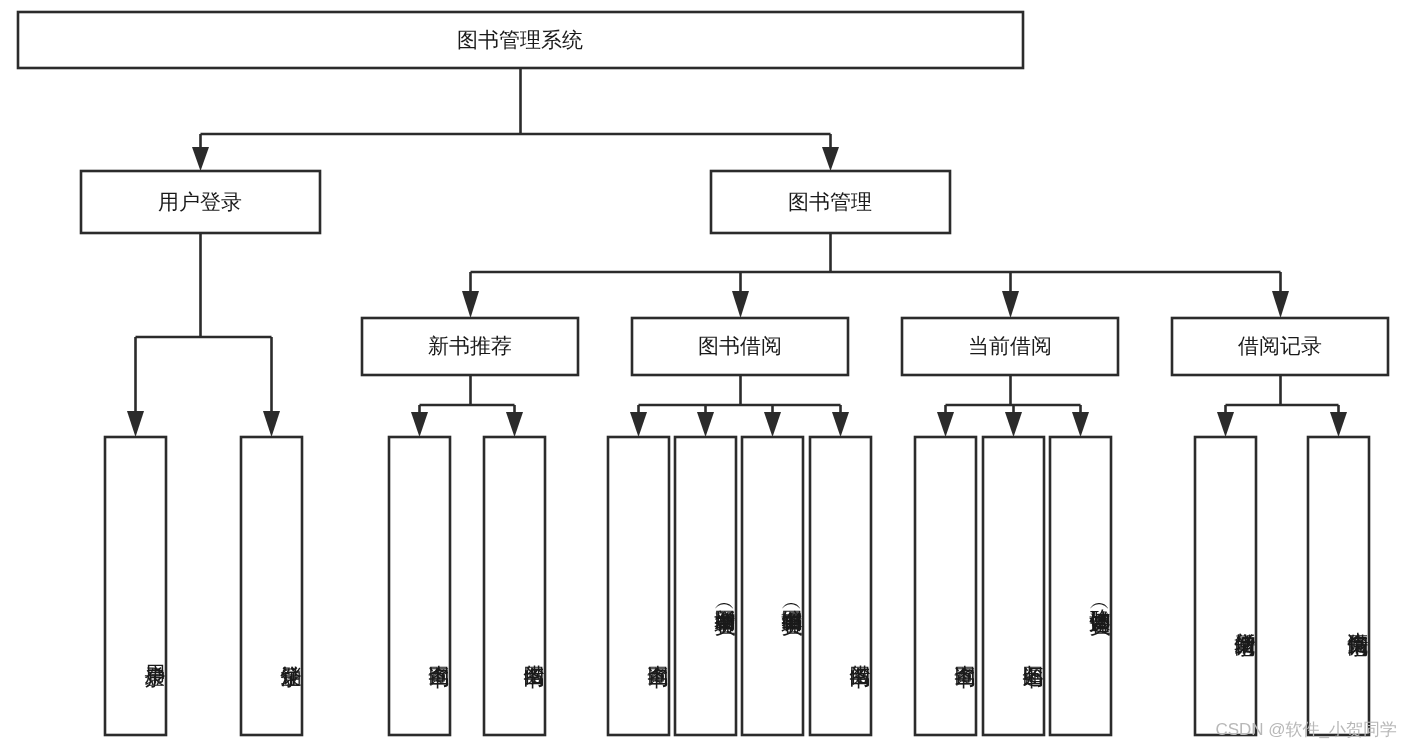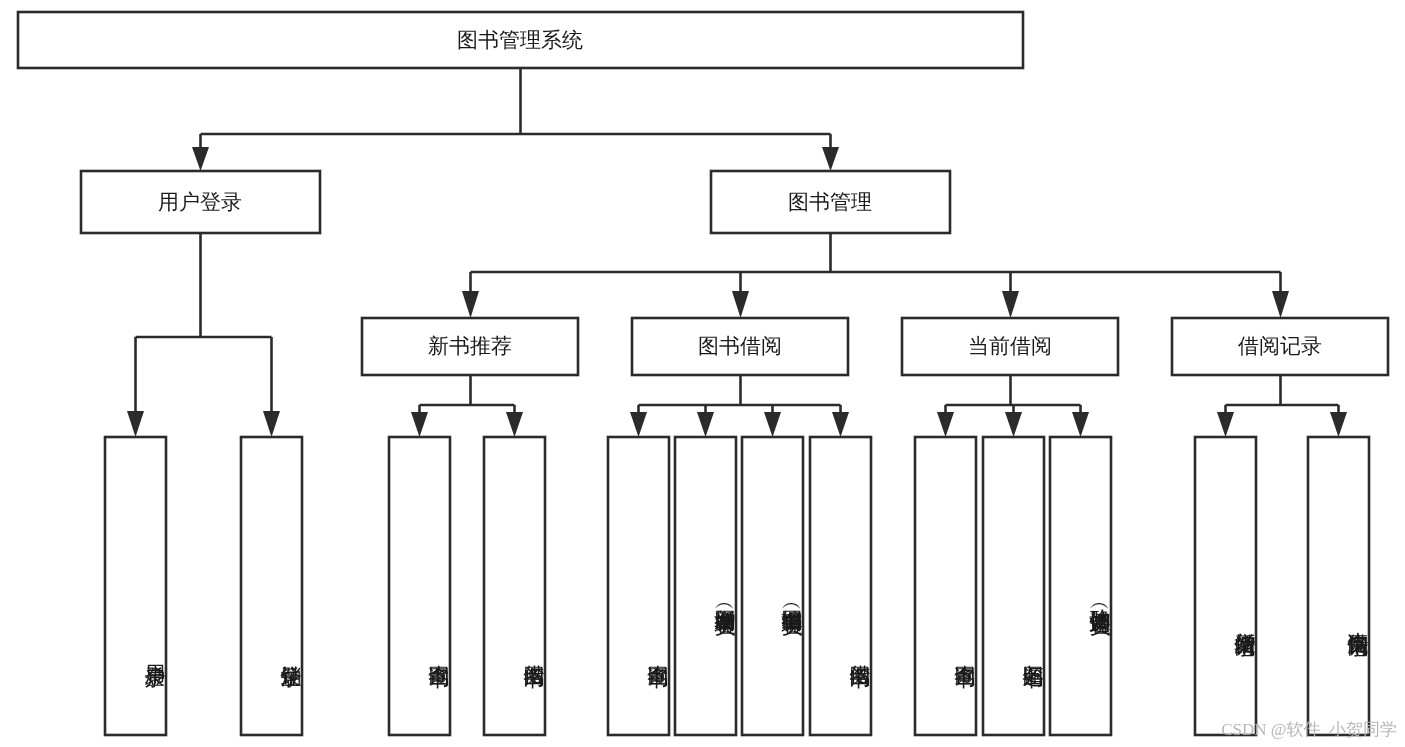--- a/index.html
+++ b/index.html
@@ -61,21 +61,21 @@
     display: flex;
     align-items: flex-start;
     justify-content: center;
     white-space: nowrap;
     pointer-events: none;
   }
   .watermark {
     position: absolute;
     right: 8px;
     bottom: 6px;
-    font-family: Liberation Serif, serif;
+    font-family: Liberation Sans, sans-serif;
     font-size: 17px;
     color: #b8b8b8;
     white-space: nowrap;
   }
 </style>
 </head>
 <body>
 
 <div id="diagram-root">
 

